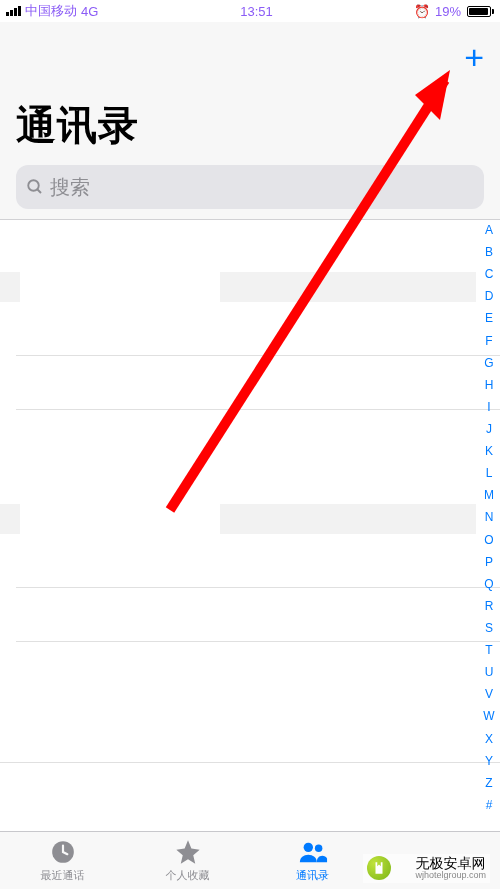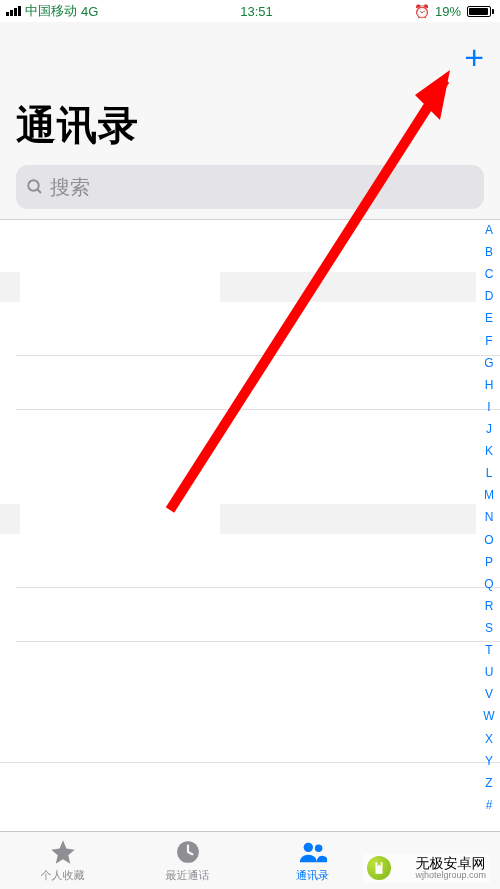--- a/index.html
+++ b/index.html
@@ -12,21 +12,21 @@
       overflow: hidden;
     }
     .status-bar {
       height: 22px;
       background: #fff;
       display: flex;
       justify-content: space-between;
       align-items: center;
       padding: 0 6px;
       font-size: 13px;
-      color: #15803d;
+      color: #8b5cf6;
     }
     .status-left { display: flex; align-items: center; gap: 4px; }
     .signal-bars { display: inline-flex; align-items: flex-end; gap: 1px; }
     .signal-bars span { width: 3px; background: #000; display: inline-block; }
     .signal-bars span:nth-child(1){height:4px;}
     .signal-bars span:nth-child(2){height:6px;}
     .signal-bars span:nth-child(3){height:8px;}
     .signal-bars span:nth-child(4){height:10px;}
     .status-center { font-weight: 400; }
     .status-right { display: flex; align-items: center; gap: 4px; }
@@ -224,34 +224,34 @@
       <span>X</span>
       <span>Y</span>
       <span>Z</span>
       <span>#</span>
     </div>
 </div>
 
 <div class="tab-bar">
   <div class="tab">
     <span class="tab-icon">
-      <svg viewBox="0 0 24 24" width="28" height="28" fill="#8e8e93">
-          <path d="M12 2l2.9 6.9L22 10l-5.5 4.8L18.2 22 12 18.3 5.8 22l1.7-7.2L2 10l7.1-1.1z"></path>
-        </svg>
-    </span>
-    <span>个人收藏</span>
-  </div>
-  <div class="tab">
-    <span class="tab-icon">
       <svg viewBox="0 0 24 24" width="26" height="26" fill="#8e8e93">
           <circle cx="12" cy="12" r="10"></circle>
           <path d="M12 6v6l4 2" stroke="#f8f8f8" stroke-width="2" fill="none" stroke-linecap="round"></path>
         </svg>
     </span>
     <span>最近通话</span>
+  </div>
+  <div class="tab">
+    <span class="tab-icon">
+      <svg viewBox="0 0 24 24" width="28" height="28" fill="#8e8e93">
+          <path d="M12 2l2.9 6.9L22 10l-5.5 4.8L18.2 22 12 18.3 5.8 22l1.7-7.2L2 10l7.1-1.1z"></path>
+        </svg>
+    </span>
+    <span>个人收藏</span>
   </div>
   <div class="tab active">
     <span class="tab-icon">
       <svg viewBox="0 0 32 24" width="32" height="26" fill="#007aff">
           <circle cx="11" cy="7" r="5"></circle>
           <circle cx="22" cy="8" r="4"></circle>
           <path d="M2 23c0-5 4-8 9-8s9 3 9 8z"></path>
           <path d="M20 23c0-4 2-7 6-7 2 0 4 1 5 3v4z"></path>
         </svg>
     </span>

